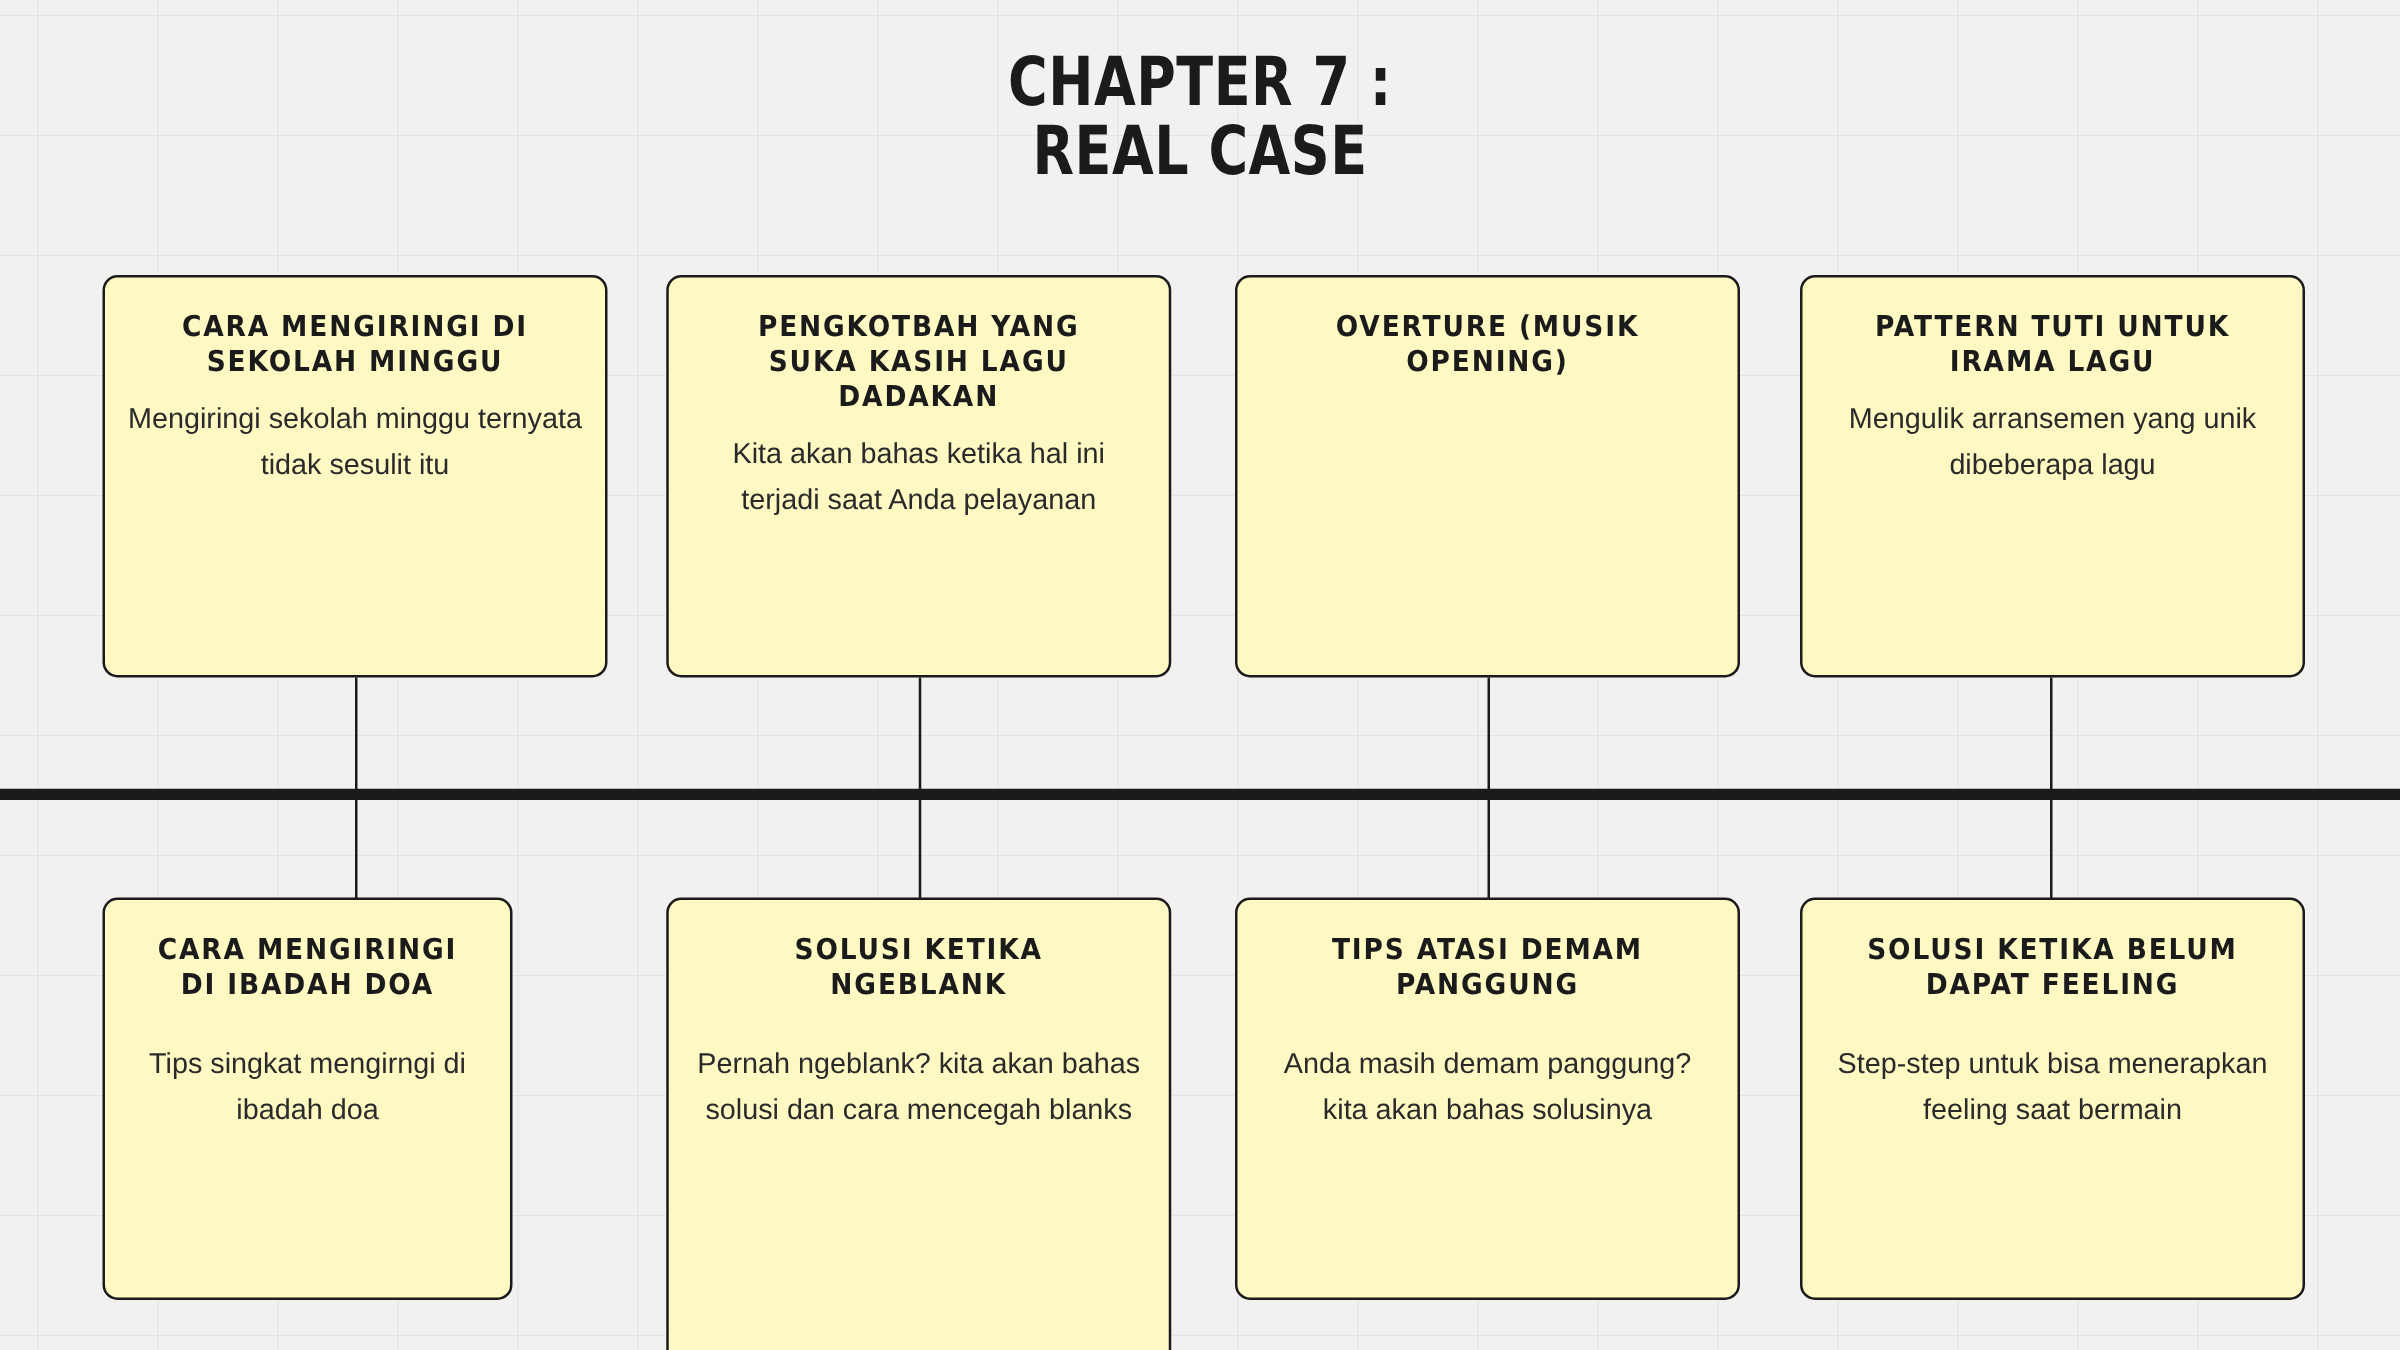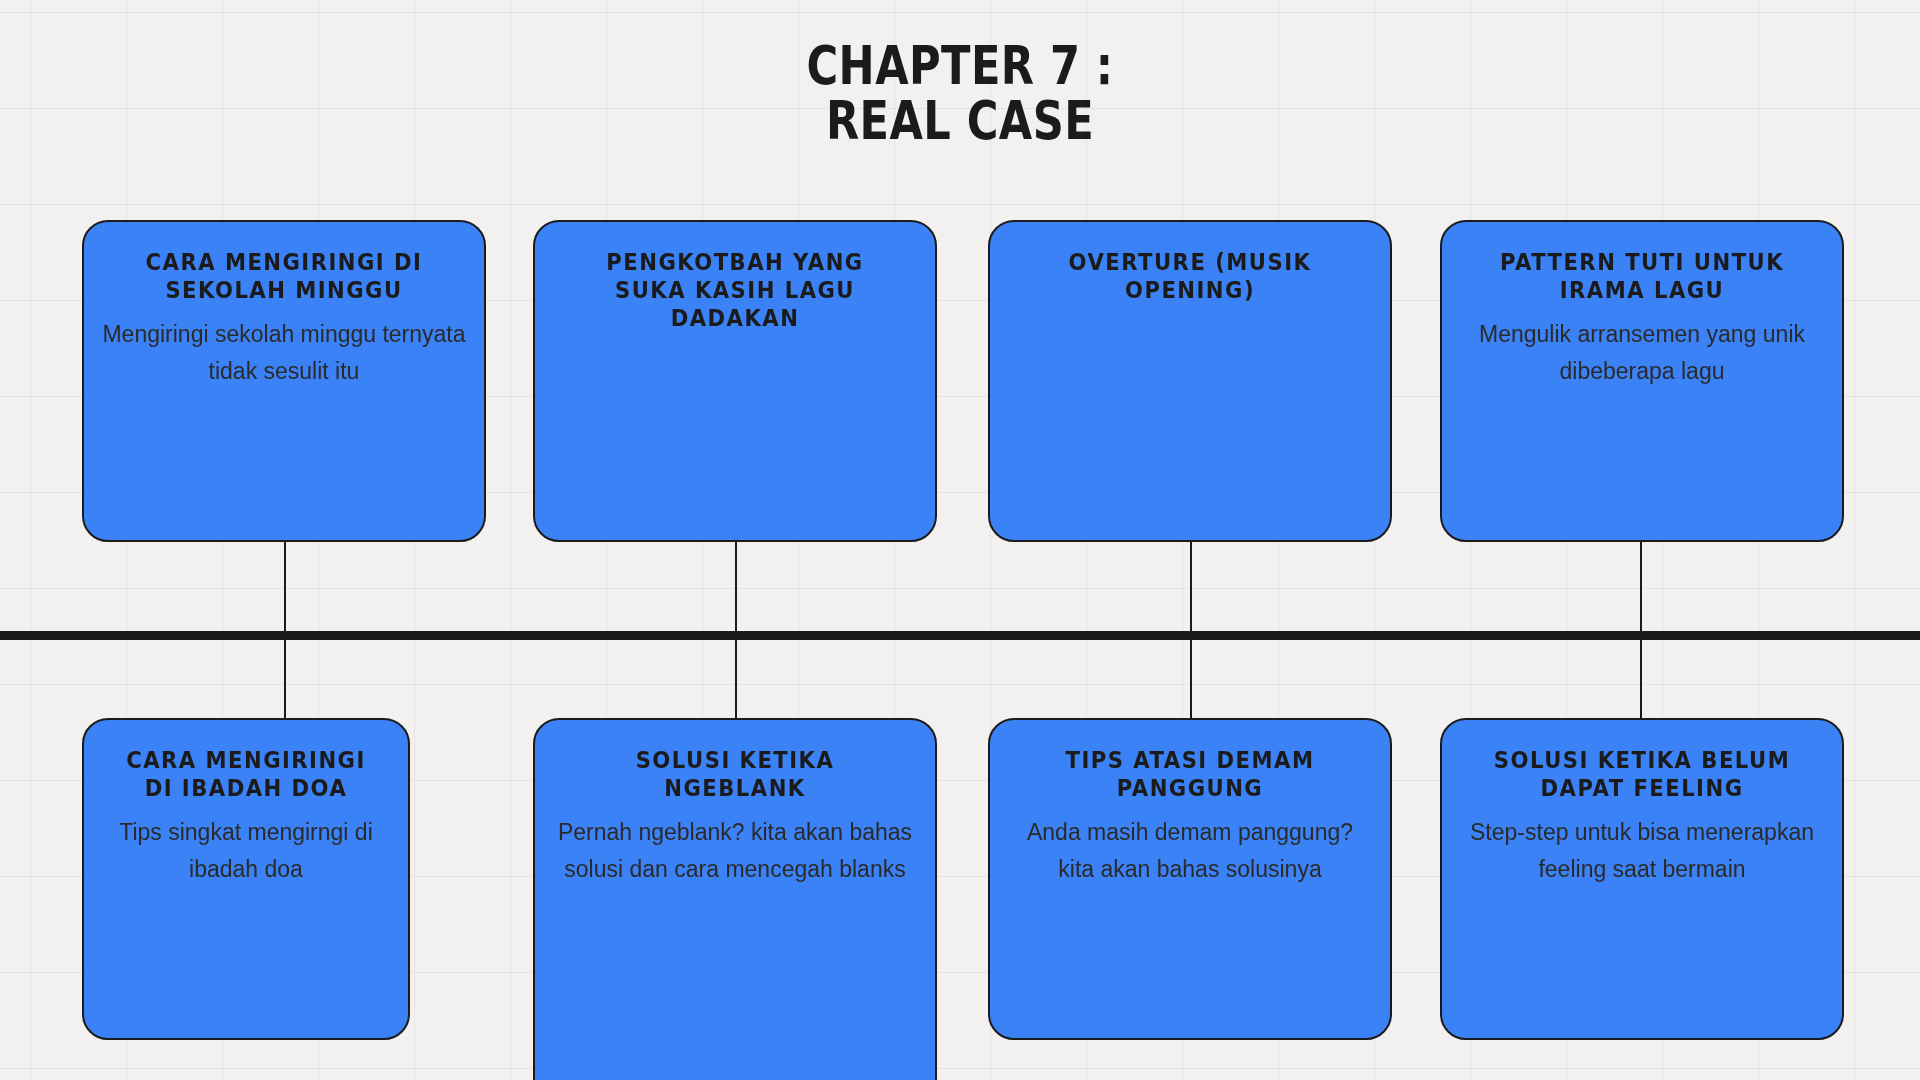--- a/index.html
+++ b/index.html
@@ -61,22 +61,22 @@
   .connector {
     position: absolute;
     width: 2px;
     background: #1b1b1b;
   }
 
   .card {
     position: absolute;
     box-sizing: border-box;
     border: 2px solid #1b1b1b;
-    border-radius: 26px;
-    background: #3b82f6;
+    border-radius: 12px;
+    background: #fef9c3;
     padding: 26px 18px 8px 18px;
     text-align: center;
   }
   .card .heading {
     font-family: "DejaVu Sans", sans-serif;
     font-weight: bold;
     font-size: 23px;
     line-height: 1.22;
     letter-spacing: 1.6px;
     color: #1b1b1b;
@@ -84,21 +84,21 @@
     transform-origin: 50% 50%;
   }
   .card .body {
     margin-top: 12px;
     font-family: "Liberation Sans", sans-serif;
     font-size: 23px;
     line-height: 1.62;
     color: #2a2a2a;
   }
   .card.bottom .body {
-    margin-top: 12px;
+    margin-top: 30px;
   }
 </style>
 </head>
 <body>
 
 <div id="grid"></div>
 
 <div id="stage">
 
   <div id="title">
@@ -118,20 +118,21 @@
   <div class="connector" style="left:1190px; top:638px; height:82px;"></div>
   <div class="connector" style="left:1640px; top:638px; height:82px;"></div>
 
   <div class="card top" style="left:82px; top:220px; width:404px; height:322px;">
     <div class="heading">CARA MENGIRINGI DI SEKOLAH MINGGU</div>
     <div class="body">Mengiringi sekolah minggu ternyata tidak sesulit itu</div>
   </div>
 
   <div class="card top" style="left:533px; top:220px; width:404px; height:322px;">
     <div class="heading">PENGKOTBAH YANG SUKA KASIH LAGU DADAKAN</div>
+    <div class="body">Kita akan bahas ketika hal ini terjadi saat Anda pelayanan</div>
   </div>
 
   <div class="card top" style="left:988px; top:220px; width:404px; height:322px;">
     <div class="heading">OVERTURE (MUSIK OPENING)</div>
   </div>
 
   <div class="card top" style="left:1440px; top:220px; width:404px; height:322px;">
     <div class="heading">PATTERN TUTI UNTUK IRAMA LAGU</div>
     <div class="body">Mengulik arransemen yang unik dibeberapa lagu</div>
   </div>

